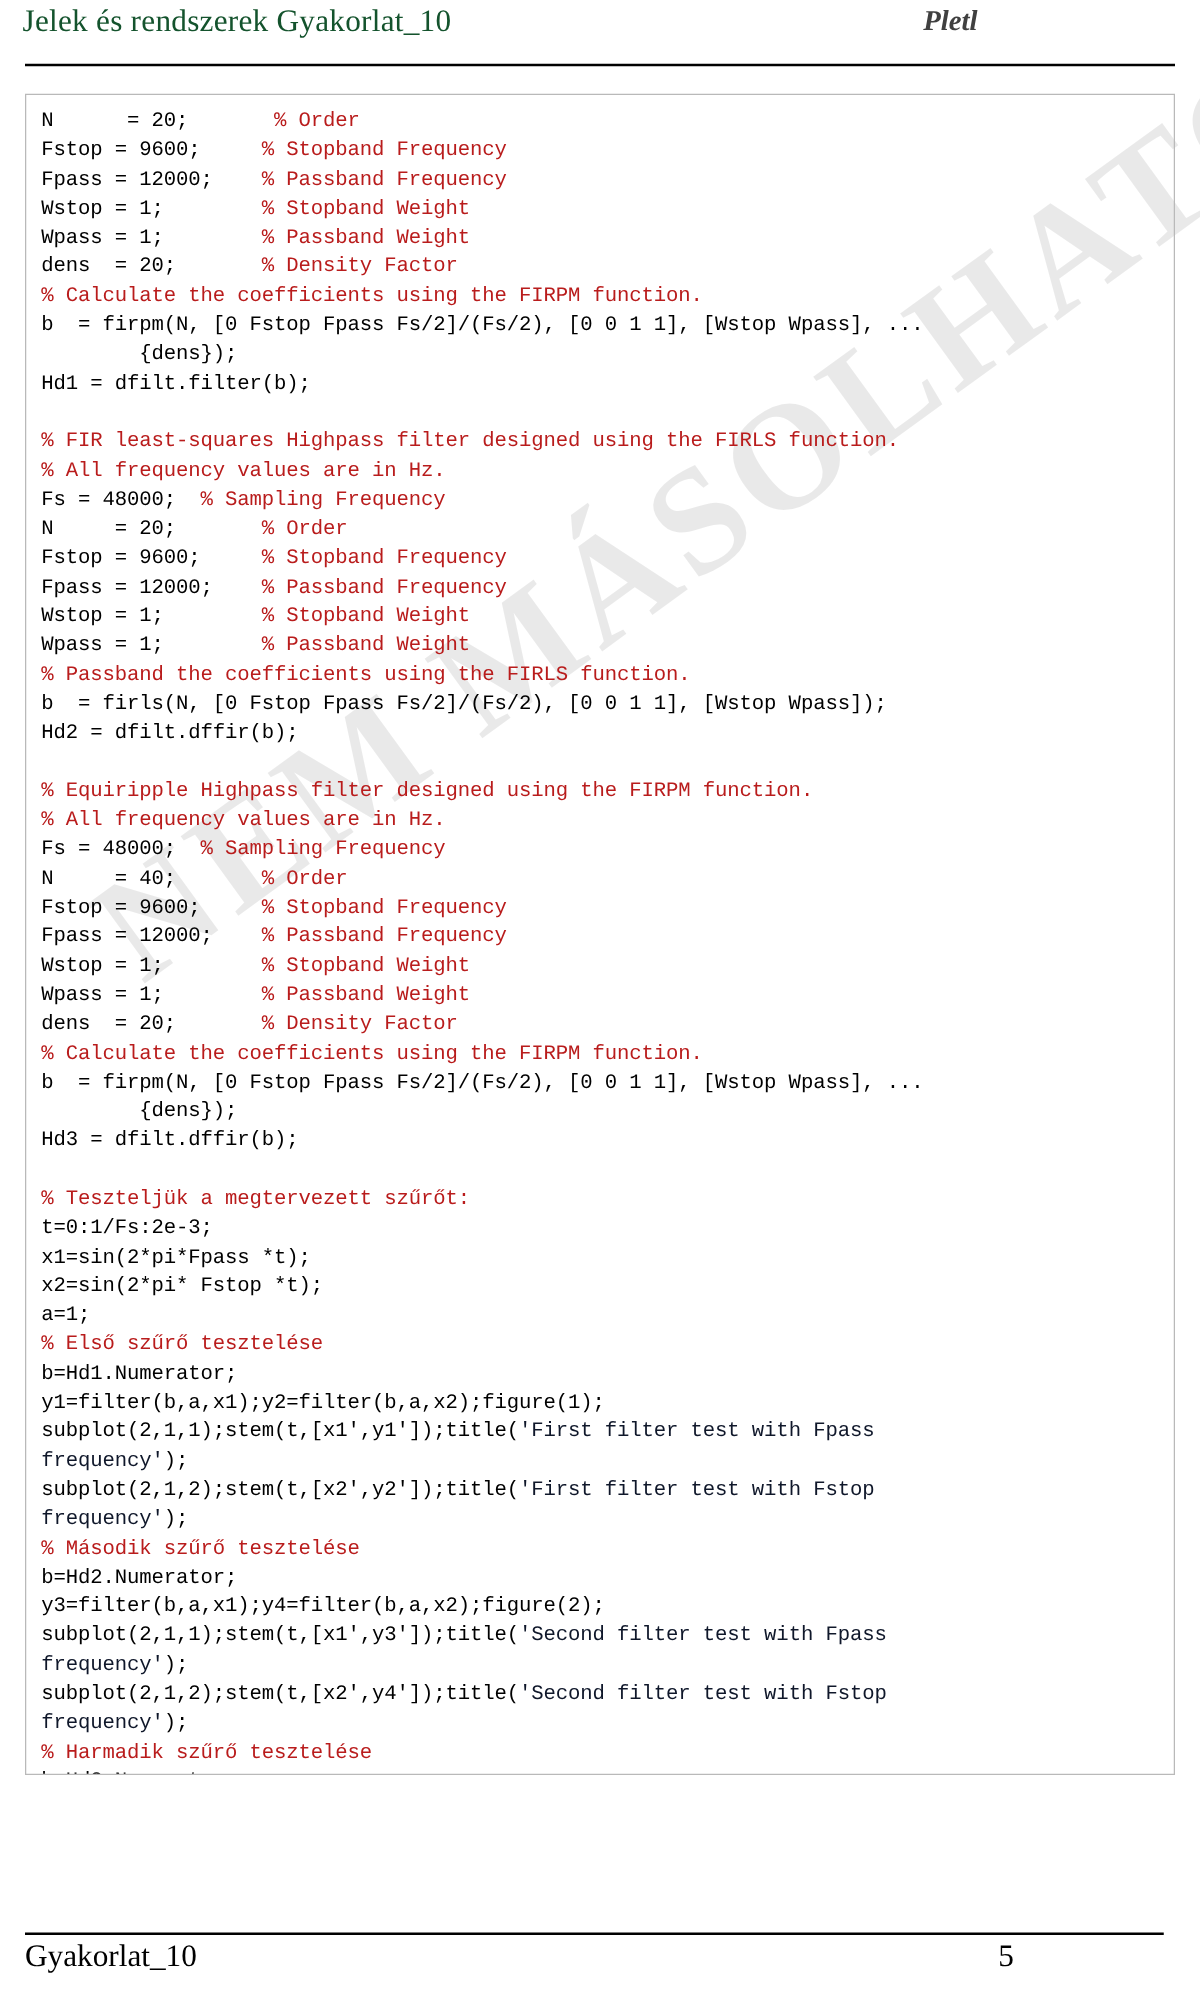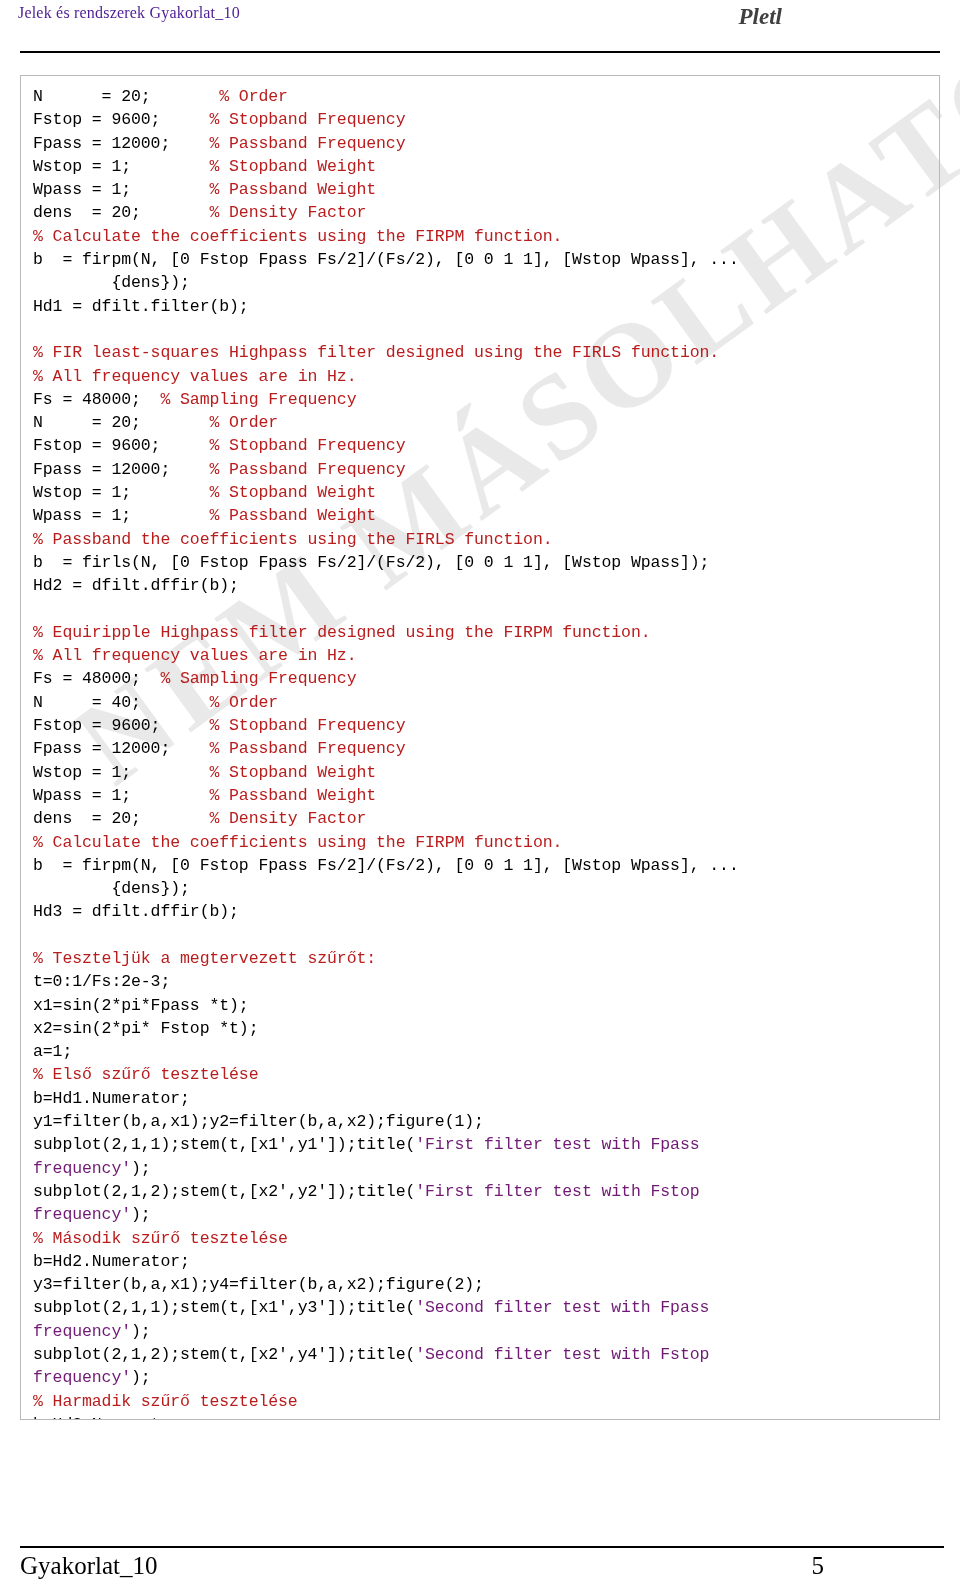--- a/index.html
+++ b/index.html
@@ -25,22 +25,22 @@
   .header {
     position: relative;
     height: 44px;
     display: flex;
     align-items: flex-start;
     justify-content: space-between;
     padding-top: 4px;
   }
   .header-title {
     font-family: "Liberation Serif", serif;
-    font-size: 16px;
-    color: #4c1d95;
+    font-size: 25px;
+    color: #14532d;
     letter-spacing: 0.2px;
     white-space: nowrap;
   }
   .header-author {
     font-family: "Liberation Serif", serif;
     font-size: 23px;
     font-style: italic;
     font-weight: bold;
     color: #404040;
     padding-right: 160px;
@@ -69,26 +69,26 @@
   pre.code {
     margin: 0;
     font-family: "Liberation Mono", monospace;
     font-size: 16.5px;
     line-height: 23.3px;
     color: #000;
     white-space: pre;
     letter-spacing: -0.1px;
   }
   .cm { color: #b91c1c; }
-  .str { color: #701a75; }
+  .str { color: #0f172a; }
   
   .footer {
     position: absolute;
     left: 20px;
-    right: 16px;
+    right: 29px;
     bottom: 14px;
   }
   .footer-rule {
     height: 2px;
     background: #000;
     margin-bottom: 4px;
   }
   .footer-row {
     display: flex;
     align-items: baseline;

